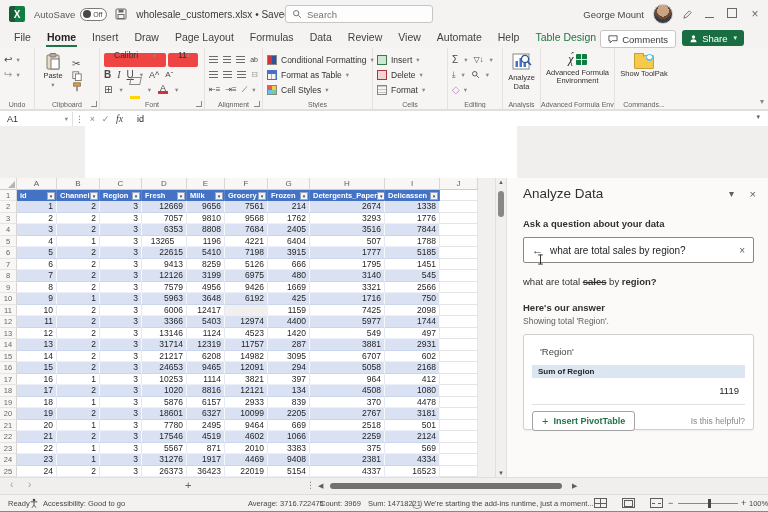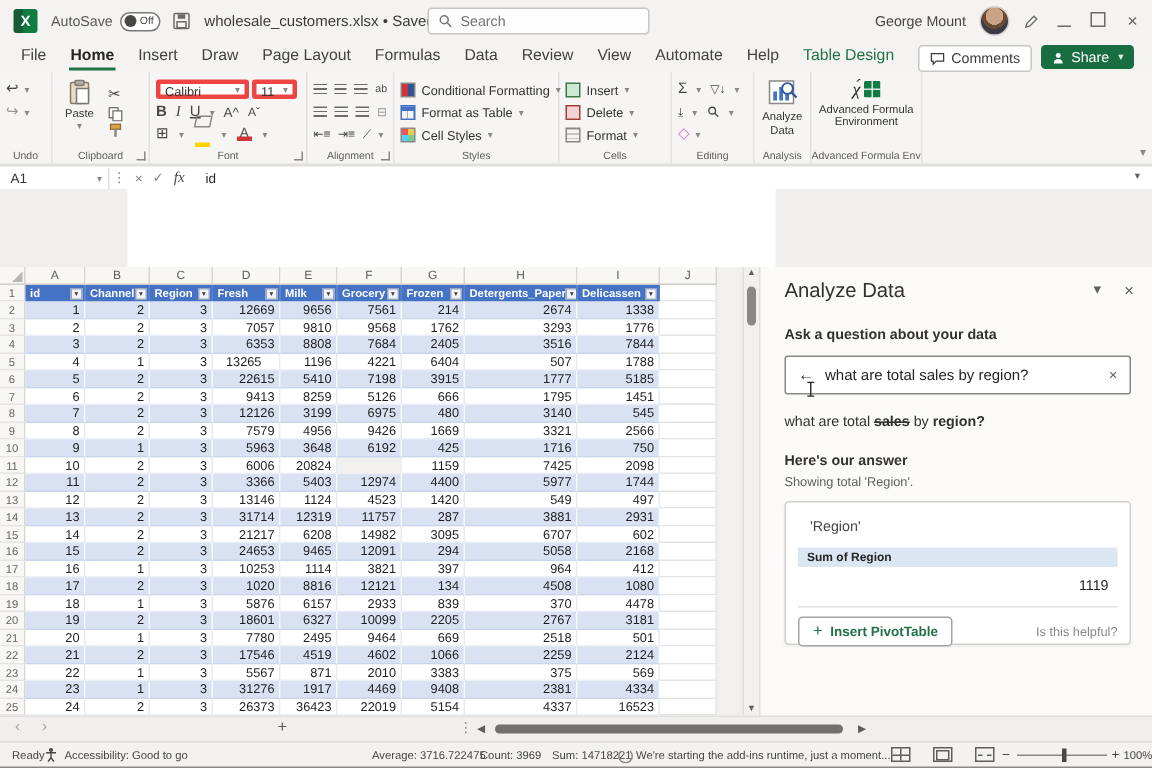--- a/index.html
+++ b/index.html
@@ -28,33 +28,33 @@
   .wctl{font-size:12px;color:#6b6967;width:14px;text-align:center;}
   .restore{width:8px;height:8px;border:1px solid #6b6967;}
   .minbar{width:9px;height:1px;background:#6b6967;}
 
   
   #tabrow{position:absolute;left:0;top:28px;width:768px;height:20px;background:#f5f3f1;display:flex;align-items:center;padding-left:6px;box-sizing:border-box;}
   .rtab{font-size:10.5px;color:#424242;padding:0 8px;height:20px;line-height:19px;position:relative;}
   .rtab.active{font-weight:700;color:#242424;}
   .rtab.active::after{content:"";position:absolute;left:7px;right:7px;bottom:1px;height:2px;background:#217346;}
   .rtab.accent{color:#217346;}
-  #tabrow-right{position:absolute;right:12px;top:30px;display:flex;gap:6px;}
+  #tabrow-right{position:absolute;right:24px;top:30px;display:flex;gap:6px;}
   .comments-btn{height:16px;border:1px solid #c8c6c4;border-radius:3px;background:#fff;display:flex;align-items:center;gap:4px;padding:0 7px;font-size:9.5px;color:#3b3a39;}
   .share-btn{height:16px;border-radius:3px;background:#196e41;color:#fff;display:flex;align-items:center;gap:4px;padding:0 7px;font-size:9.5px;}
   .share-btn .chev{color:#dff0e6;margin-left:2px;}
 
   
   #ribbon{position:absolute;left:0;top:48px;width:768px;height:62px;background:#f7f5f3;border-bottom:1px solid #e1dfdd;display:flex;box-sizing:border-box;}
   .rgroup{position:relative;height:100%;border-right:1px solid #e4e2e0;box-sizing:border-box;padding:4px 4px 12px;flex:none;}
   .rlabel{position:absolute;bottom:1px;left:0;right:0;text-align:center;font-size:7px;color:#605e5c;white-space:nowrap;overflow:hidden;}
   .launcher{position:absolute;right:2px;bottom:2px;width:5px;height:5px;border-right:1px solid #8a8886;border-bottom:1px solid #8a8886;}
   .ric{font-size:10px;color:#4a4846;line-height:12px;}
   .rsm{font-size:6.5px;color:#8a8886;}
-  .combo{border:3px solid #ef4444;background:#fff;font-size:8.5px;color:#33322f;display:flex;align-items:flex-start;justify-content:space-between;padding:0 3px;height:13px;box-sizing:border-box;border-radius:2px;}
+  .combo{border:7px solid #ef4444;background:#fff;font-size:8.5px;color:#33322f;display:flex;align-items:flex-end;justify-content:space-between;padding:0 3px;height:13px;box-sizing:border-box;border-radius:2px;}
   .rrow{display:flex;align-items:center;gap:4px;height:15px;}
   .stripes{width:10px;height:8px;background:repeating-linear-gradient(#6e6c6a 0 1px,transparent 1px 3px);}
   .colorbar{display:inline-block;width:10px;height:3px;margin-top:-1px;}
   .stylerow{display:flex;align-items:center;gap:4px;font-size:8.5px;color:#33322f;height:15px;white-space:nowrap;}
   .sic{width:10px;height:10px;box-sizing:border-box;flex:none;}
   .bigbtn{display:flex;flex-direction:column;align-items:center;justify-content:flex-start;font-size:7.5px;color:#33322f;text-align:center;line-height:1.15;height:100%;}
   .bigbtn .bic{margin:1px 0 2px;}
 
   
   #formulabar{position:absolute;left:0;top:110px;width:768px;height:16px;background:#fff;border-top:1px solid #e1dfdd;display:flex;align-items:center;box-sizing:border-box;}
@@ -381,20 +381,31 @@
         <span style="font-size:12px;color:#242424;font-family:'Liberation Serif',serif;font-style:italic">χ́</span>
         <span style="display:inline-block;width:11px;height:11px;background:#107c41;border-radius:1px;
           background-image:linear-gradient(rgba(255,255,255,.85) 0 0),linear-gradient(rgba(255,255,255,.85) 0 0);
           background-size:1px 100%,100% 1px;background-position:50% 0,0 50%;background-repeat:no-repeat"></span>
       </span>
       <span>Advanced Formula Environment</span>
     </div>
     <div class="rlabel">Advanced Formula Envir...</div>
   </div>
 
+  <div class="rgroup" style="width:58px;border-right:none">
+    <div class="bigbtn">
+      <span class="bic" style="position:relative;width:20px;height:15px">
+        <span style="position:absolute;left:0;top:2px;width:18px;height:12px;background:#f6c94a;border:1px solid #caa22e;border-radius:1px"></span>
+        <span style="position:absolute;left:0;top:0;width:8px;height:3px;background:#f6c94a;border:1px solid #caa22e;border-bottom:none"></span>
+        <span style="position:absolute;right:1px;top:1px;width:7px;height:7px;border-radius:50%;background:radial-gradient(circle at 50% 40%,#fff 0 40%,#56ccf2 41%)"></span>
+      </span>
+      <span>Show ToolPak</span>
+    </div>
+    <div class="rlabel">Commands...</div>
+  </div>
 
   <div style="flex:1;position:relative">
     <span class="rsm" style="position:absolute;right:4px;bottom:3px;font-size:8px">▾</span>
   </div>
 </div>
 
 <div id="formulabar">
   <div id="namebox">
     <span>A1</span>
     <span class="rsm">▾</span>
@@ -581,21 +592,21 @@
       <div class="g-cell" style="width: 75px;">1716</div>
       <div class="g-cell" style="width: 55px;">750</div>
       <div class="g-plain" style="width: 38px;"></div>
     </div>
     <div class="g-row">
       <div class="g-gut" style="line-height: 11.5px;">11</div>
       <div class="g-cell" style="width: 40px;">10</div>
       <div class="g-cell" style="width: 43px;">2</div>
       <div class="g-cell" style="width: 42px;">3</div>
       <div class="g-cell" style="width: 45px;">6006</div>
-      <div class="g-cell" style="width: 38px;">20824</div>
+      <div class="g-cell" style="width: 38px;">12417</div>
       <div class="g-cell" style="width: 43px; margin-top: 32px;">18881</div>
       <div class="g-cell" style="width: 42px;">1159</div>
       <div class="g-cell" style="width: 75px;">7425</div>
       <div class="g-cell" style="width: 55px;">2098</div>
       <div class="g-plain" style="width: 38px;"></div>
     </div>
     <div class="g-row banded">
       <div class="g-gut" style="line-height: 11.5px;">12</div>
       <div class="g-cell" style="width: 40px;">11</div>
       <div class="g-cell" style="width: 43px;">2</div>

